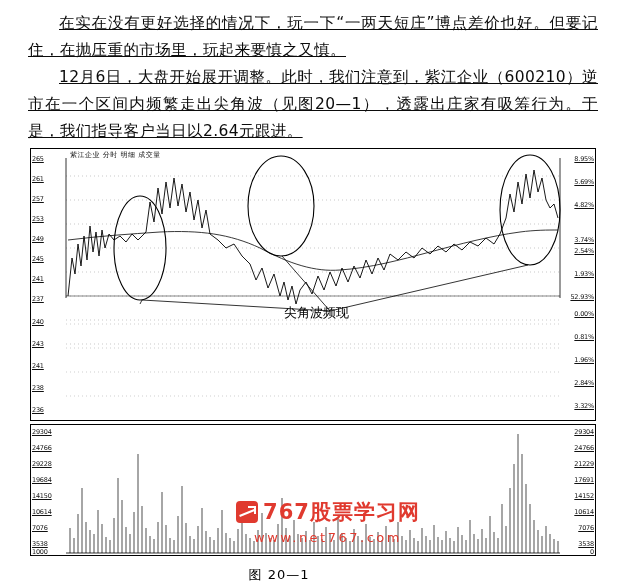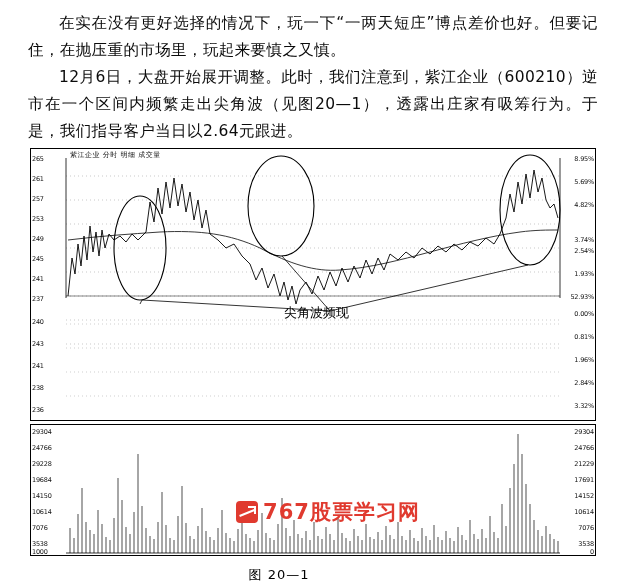--- a/index.html
+++ b/index.html
@@ -28,20 +28,21 @@
     width: 570px;
   }
   .para {
     font-family: "DejaVu Sans", sans-serif;
     font-size: 15.5px;
     line-height: 27px;
     letter-spacing: 0.4px;
     text-align: justify;
     margin: 0 0 0 0;
     color: #0b0b0b;
+    text-decoration: underline;
   }
   .para.indent {
     text-indent: 31px;
   }
   
   .chart-wrap {
     position: absolute;
     left: 30px;
     top: 148px;
     width: 566px;
@@ -54,20 +55,21 @@
     width: 566px;
     height: 410px;
   }
   .axis-label {
     position: absolute;
     font-family: "DejaVu Sans", sans-serif;
     font-size: 6.5px;
     color: #111;
     white-space: nowrap;
     letter-spacing: -0.2px;
+    text-decoration: underline;
   }
   .axis-left { left: 2px; text-align: left; }
   .axis-right { right: 2px; text-align: right; }
   .chart-title {
     position: absolute;
     left: 40px;
     top: 2px;
     font-size: 7px;
     color: #111;
     letter-spacing: 0.5px;
@@ -387,18 +389,19 @@
       <div class="axis-label axis-right" style="top:400px">0</div>
 
       <div class="annot" style="left:254px; top:156px;">尖角波频现</div>
     </div>
 
     <div class="watermark">
       <div class="wm-line1">
         <span class="wm-logo"></span>
         <span class="wm-text">767股票学习网</span>
       </div>
+      <div class="wm-line2">www.net767.com</div>
     </div>
   </div>
 
   <div class="caption">图 20—1</div>
 
 </div>
 
 </body></html>

